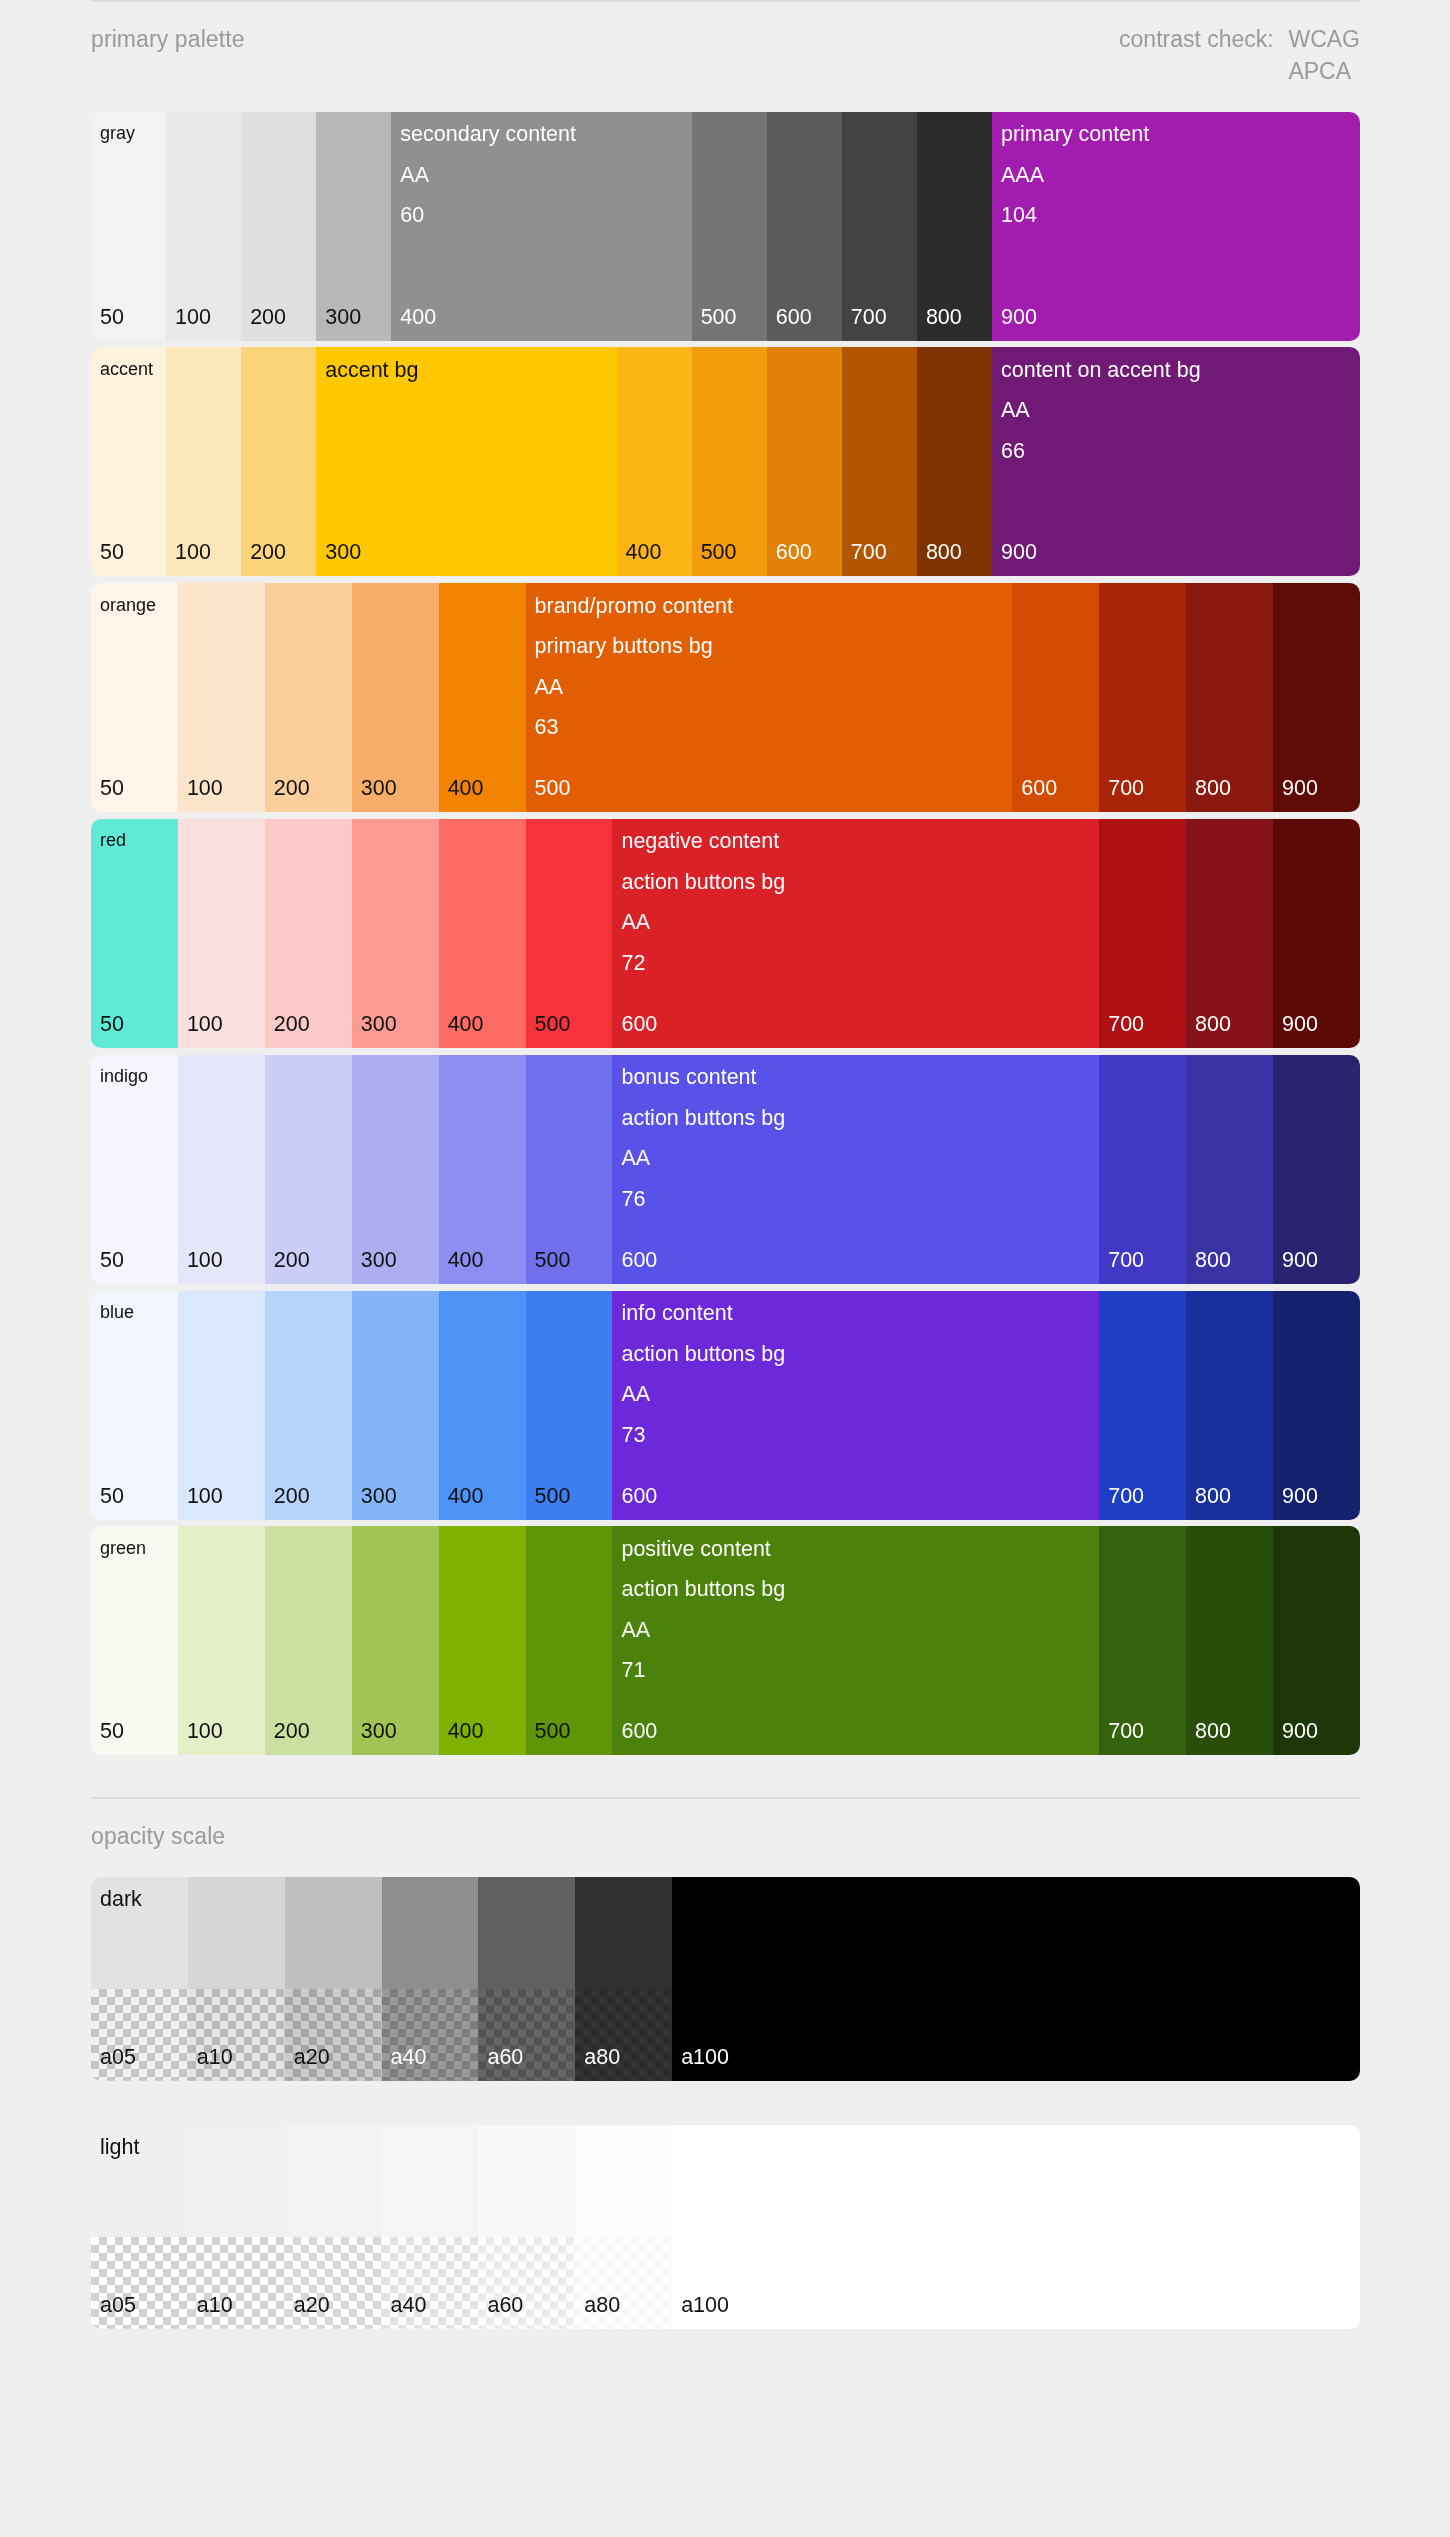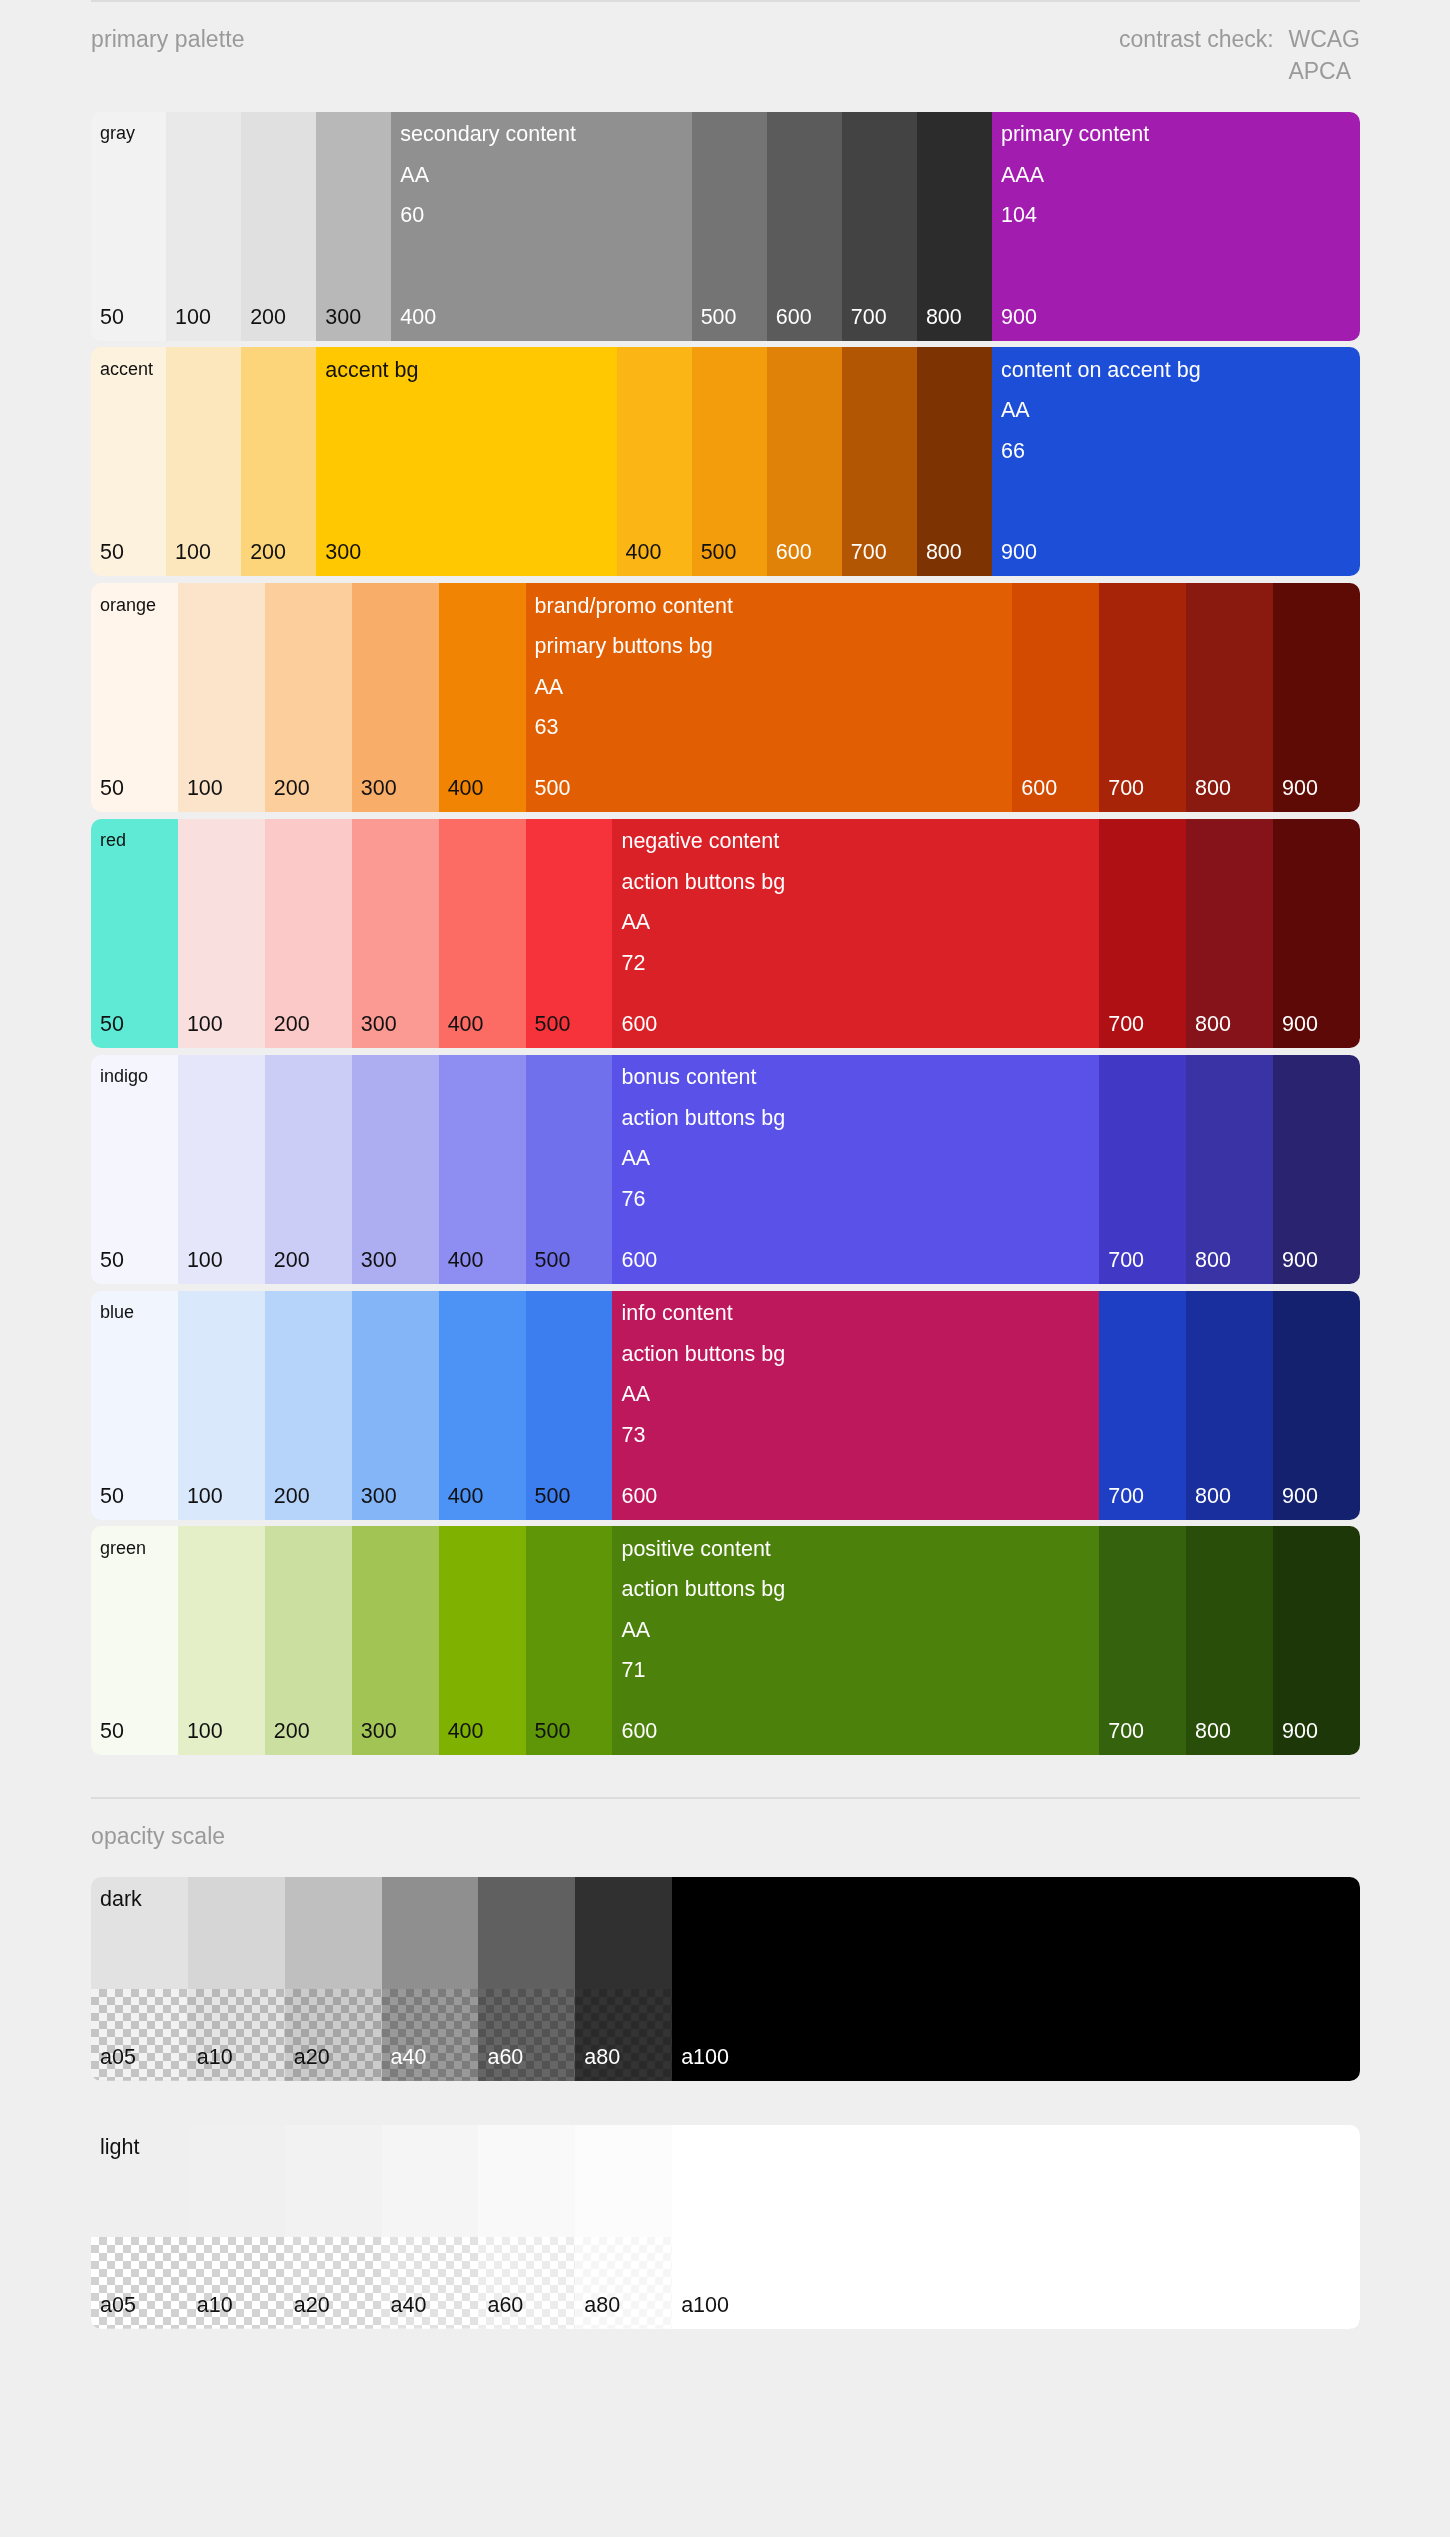--- a/index.html
+++ b/index.html
@@ -250,21 +250,21 @@
         </div>
         <div class="swatch" style="background: rgb(224, 130, 8); width: 5.91716%;">
           <div class="tone-label on-dark">600</div>
         </div>
         <div class="swatch" style="background: rgb(179, 86, 4); width: 5.91716%;">
           <div class="tone-label on-dark">700</div>
         </div>
         <div class="swatch" style="background: rgb(126, 52, 2); width: 5.91716%;">
           <div class="tone-label on-dark">800</div>
         </div>
-        <div class="swatch" style="background: #1d4ed8; width: 28.9941%;">
+        <div class="swatch" style="background: #701a75; width: 28.9941%;">
           <div class="role-block">
             <div class="role-line on-dark">content on accent bg</div>
             <div class="role-line on-dark">AA</div>
             <div class="role-line on-dark">66</div>
           </div>
           <div class="tone-label on-dark">900</div>
         </div>
       </div>
       <div class="prow">
         <div class="swatch" style="background: rgb(255, 245, 235); width: 6.84931%;">
@@ -396,21 +396,21 @@
         </div>
         <div class="swatch" style="background: rgb(131, 181, 247); width: 6.84931%;">
           <div class="tone-label on-light">300</div>
         </div>
         <div class="swatch" style="background: rgb(77, 147, 246); width: 6.84931%;">
           <div class="tone-label on-light">400</div>
         </div>
         <div class="swatch" style="background: rgb(60, 125, 239); width: 6.84931%;">
           <div class="tone-label on-light">500</div>
         </div>
-        <div class="swatch" style="background: #be185d; width: 38.3562%;">
+        <div class="swatch" style="background: #6d28d9; width: 38.3562%;">
           <div class="role-block">
             <div class="role-line on-dark">info content</div>
             <div class="role-line on-dark">action buttons bg</div>
             <div class="role-line on-dark">AA</div>
             <div class="role-line on-dark">73</div>
           </div>
           <div class="tone-label on-dark">600</div>
         </div>
         <div class="swatch" style="background: rgb(30, 63, 196); width: 6.84931%;">
           <div class="tone-label on-dark">700</div>

